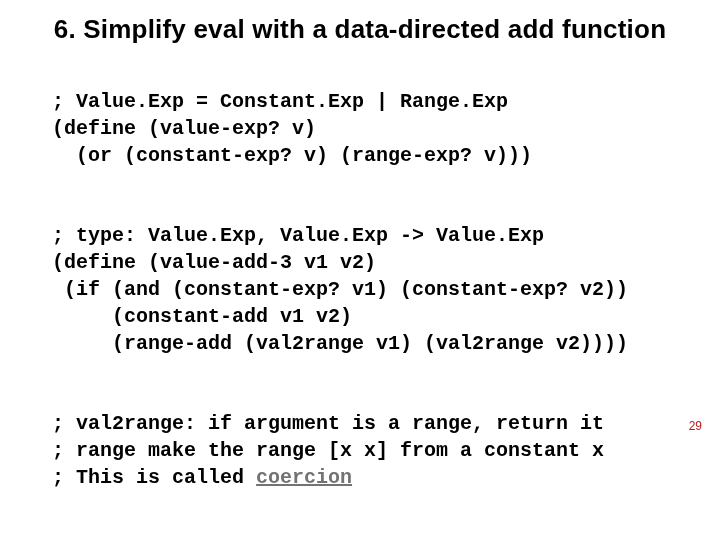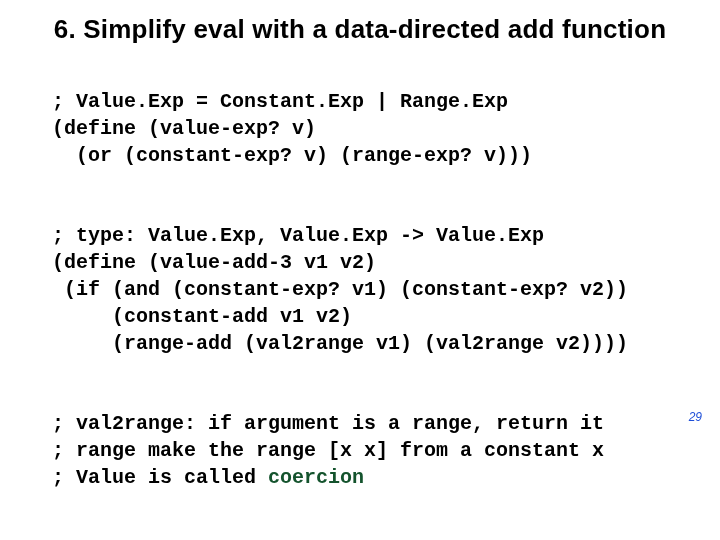--- a/index.html
+++ b/index.html
@@ -29,29 +29,28 @@
   .code {
     font-family: "Courier New", Courier, monospace;
     font-size: 20px;
     font-weight: bold;
     line-height: 1.35;
     white-space: pre;
     margin-left: 40px;
   }
   .block { margin-bottom: 26px; }
   .block.last { margin-bottom: 0; }
-  .coercion { color: #14532d; }
+  .coercion { color: #737373; text-decoration: underline; }
   .pagenum {
     position: absolute;
     right: 18px;
-    bottom: 16px;
+    bottom: 7px;
     font-size: 12px;
-    color: #1d4ed8;
+    color: #b91c1c;
     font-family: Arial, Helvetica, sans-serif;
-    font-style: italic;
   }
 </style>
 </head>
 <body>
 
 <div class="slide">
 
   <div class="title">6. Simplify eval with a data-directed add function</div>
 
   <div class="code block">
@@ -62,16 +61,16 @@
   <div class="code block">
 <span>; type: Value.Exp, Value.Exp -&gt; Value.Exp</span>
 <span>(define (value-add-3 v1 v2)</span>
 <span> (if (and (constant-exp? v1) (constant-exp? v2))</span>
 <span>     (constant-add v1 v2)</span>
 <span>     (range-add (val2range v1) (val2range v2))))</span></div>
 
   <div class="code block last">
 <span>; val2range: if argument is a range, return it</span>
 <span>; range make the range [x x] from a constant x</span>
-<span><span>; Value is called </span><span class="coercion">coercion</span></span></div>
+<span><span>; This is called </span><span class="coercion">coercion</span></span></div>
 
   <div class="pagenum">29</div>
 </div>
 
 </body></html>

